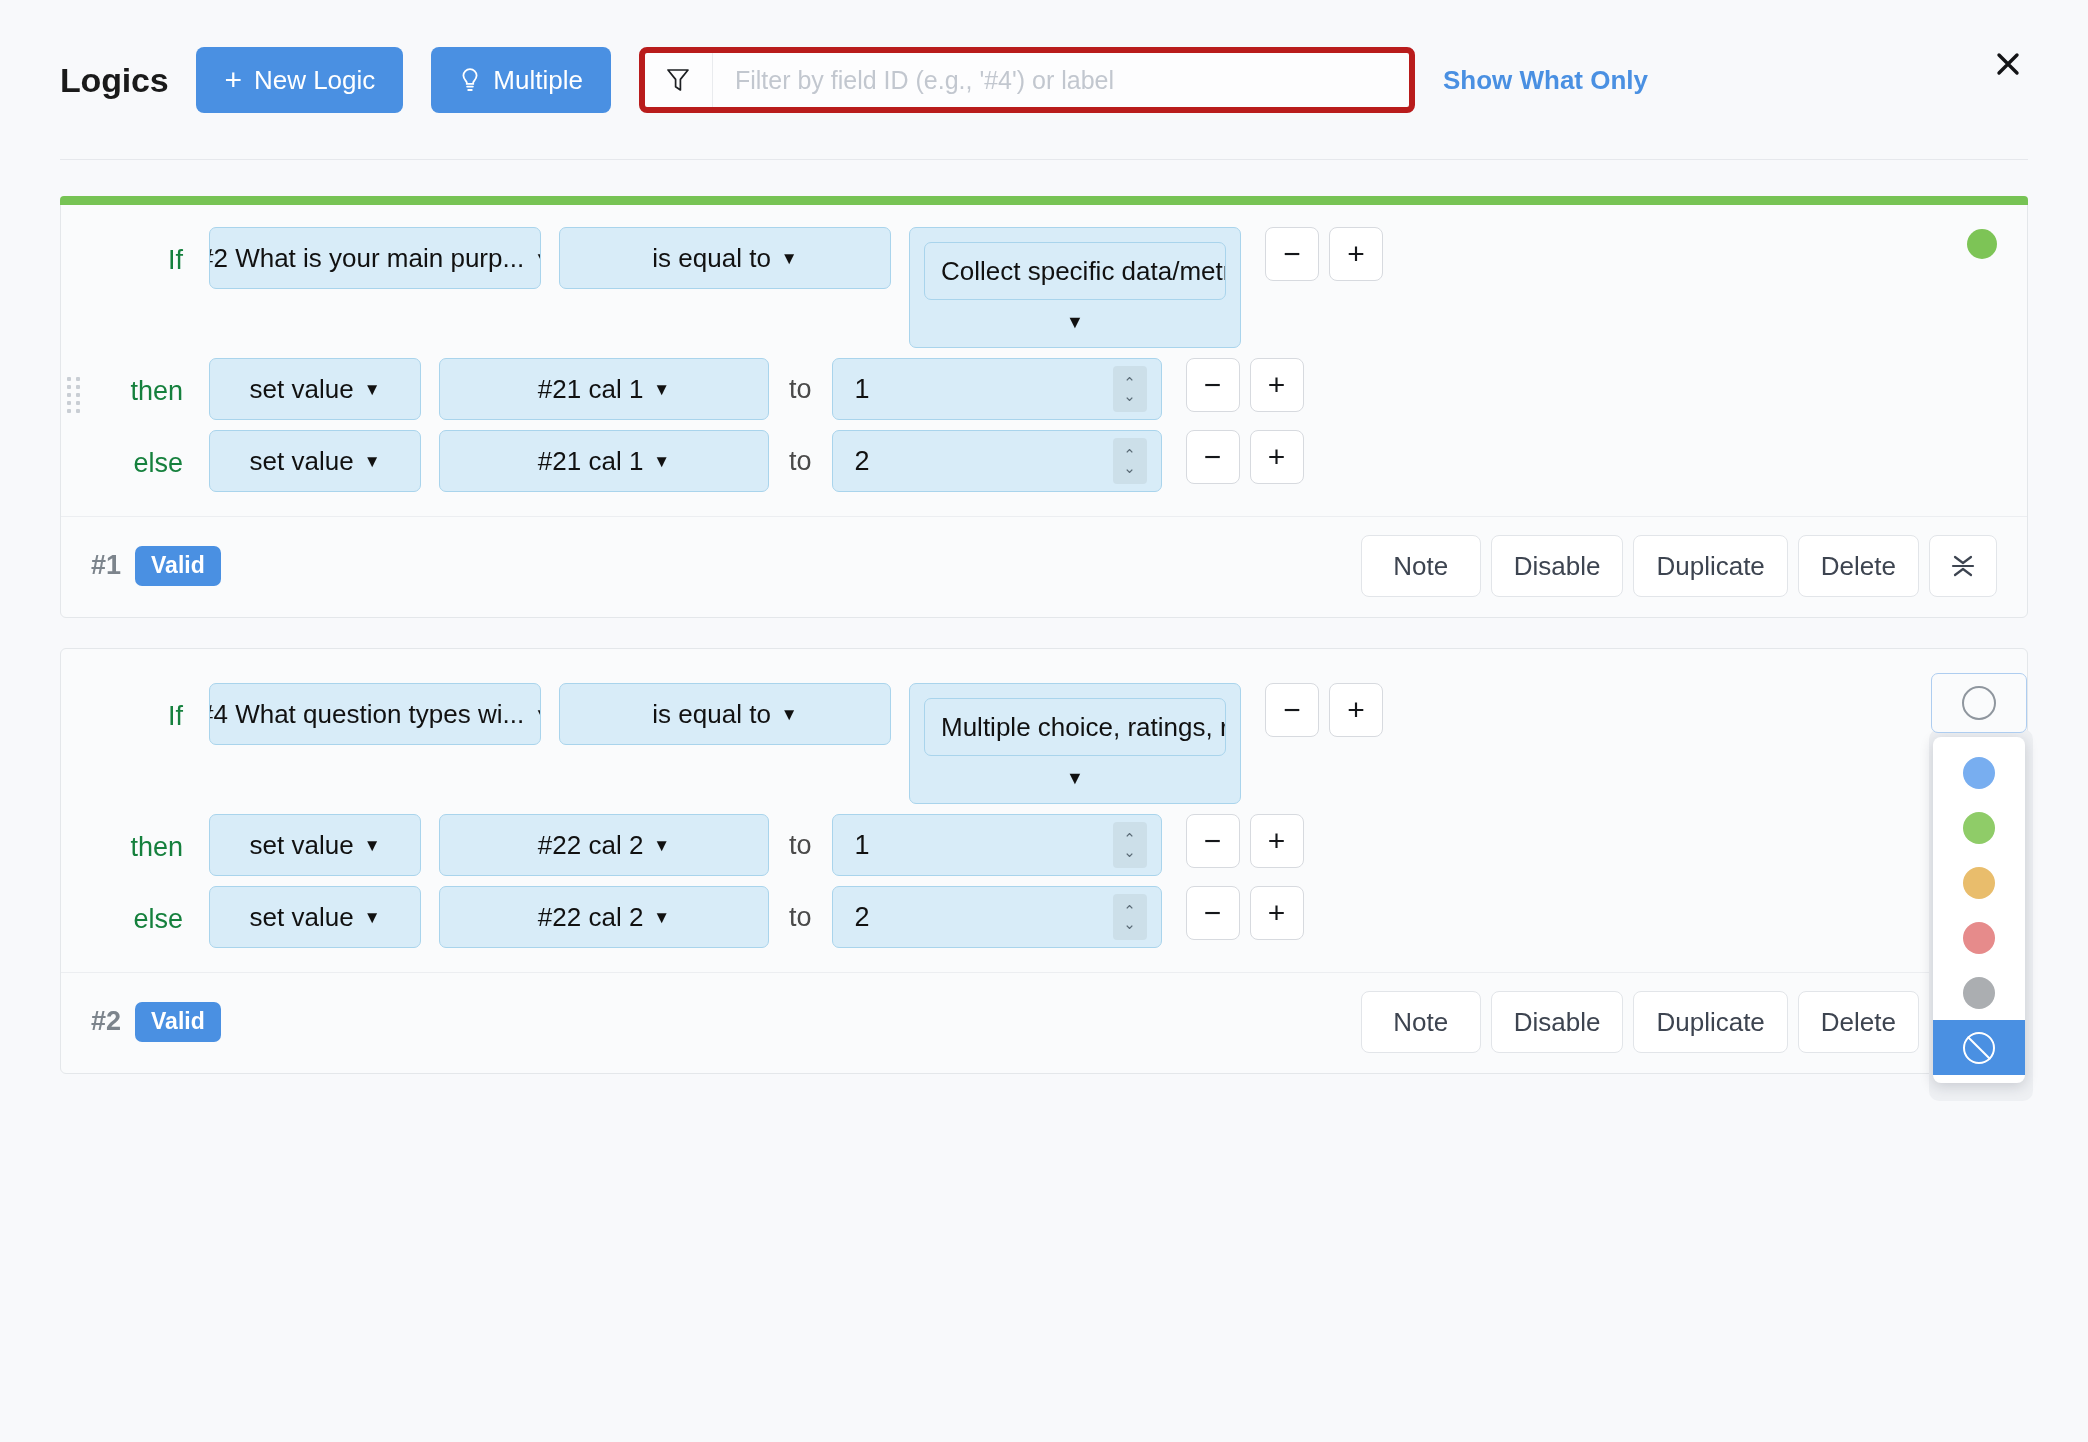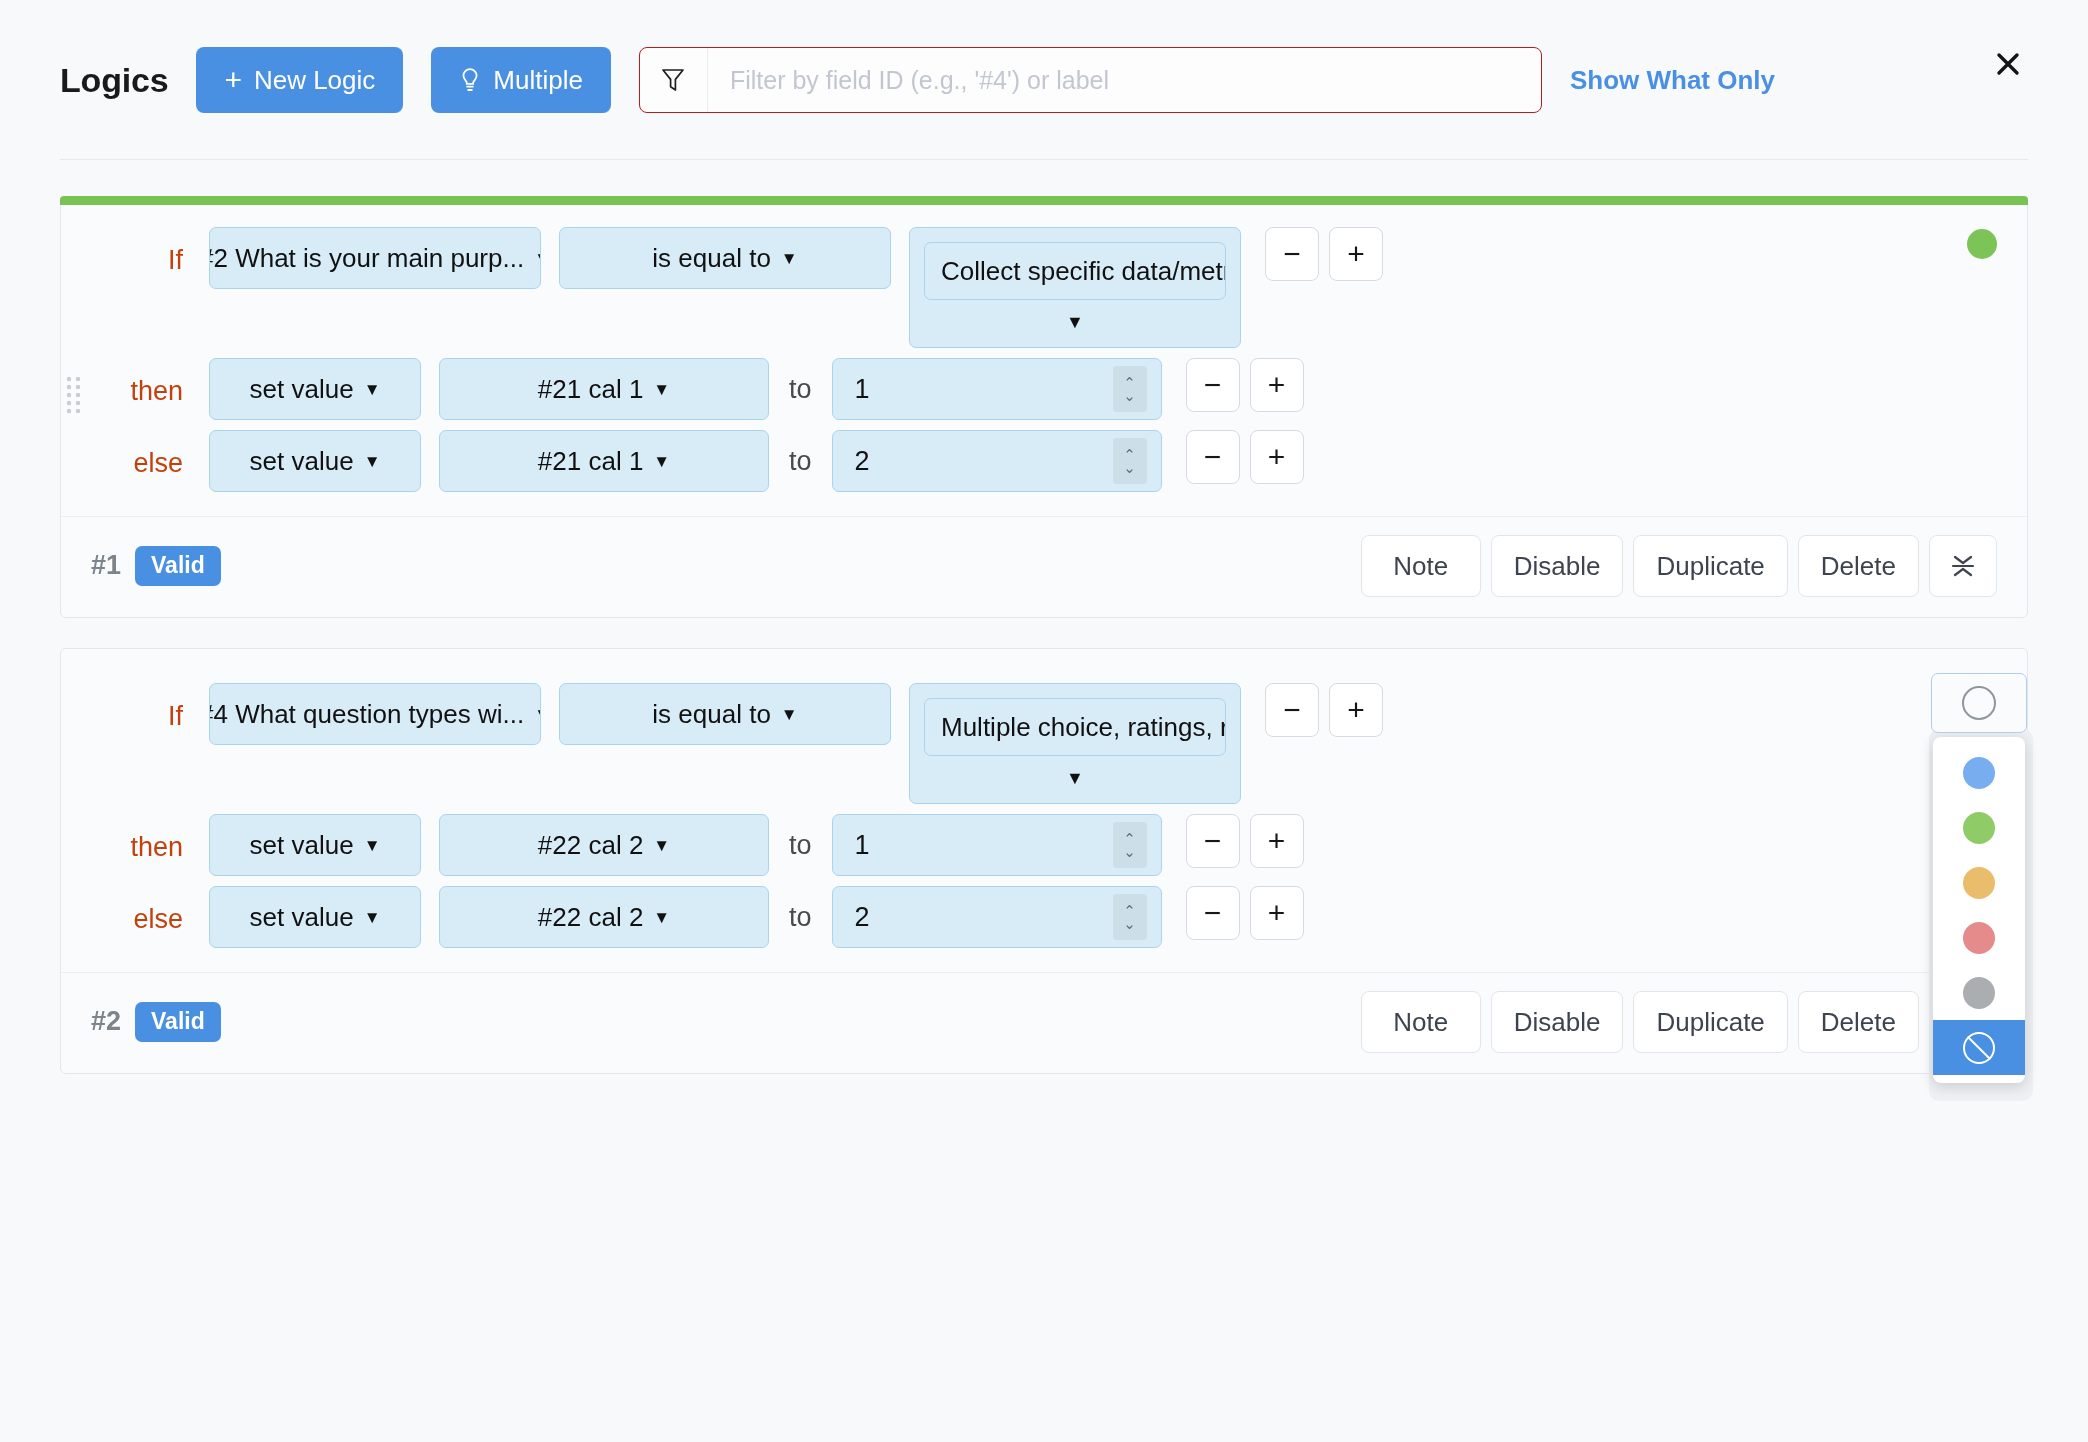--- a/index.html
+++ b/index.html
@@ -50,24 +50,24 @@
     cursor: pointer;
     white-space: nowrap;
   }
   .btn-primary .plus-glyph { font-size: 30px; line-height: 1; font-weight: 400; }
   .bulb-icon { display: inline-block; width: 22px; height: 26px; }
 
   .filter-group {
     display: flex;
     align-items: stretch;
     height: 66px;
-    border: 1px solid #b91c1c;
+    border: 6px solid #b91c1c;
     border-radius: 8px;
     background: #fdfdfe;
-    width: 903px;
+    width: 776px;
   }
   .filter-icon-box {
     width: 68px;
     display: flex;
     align-items: center;
     justify-content: center;
     border-right: 1px solid #e9ebee;
   }
   .filter-input {
     flex: 1;
@@ -128,21 +128,21 @@
   .row {
     display: flex;
     align-items: flex-start;
     gap: 0;
     margin-bottom: 10px;
   }
   .row-label {
     width: 118px;
     flex: 0 0 118px;
     font-size: 27px;
-    color: #c2410c;
+    color: #15803d;
     text-align: right;
     padding-right: 26px;
     padding-top: 18px;
     white-space: nowrap;
   }
   .row-label.if-lbl { padding-top: 18px; }
 
   .pill {
     background: #d8ecf8;
     border: 1px solid #a9d4ec;

